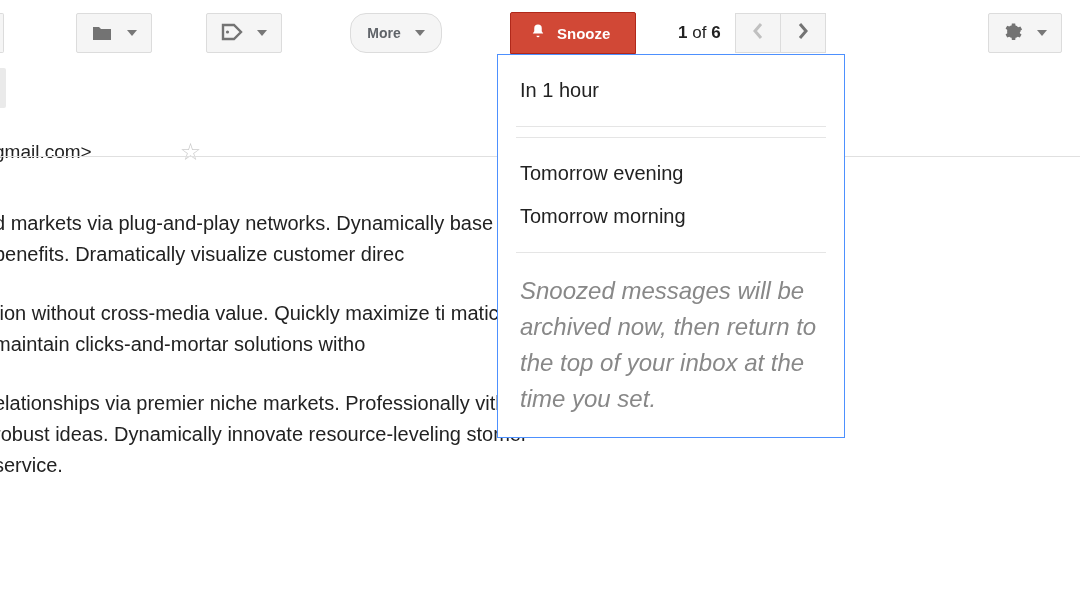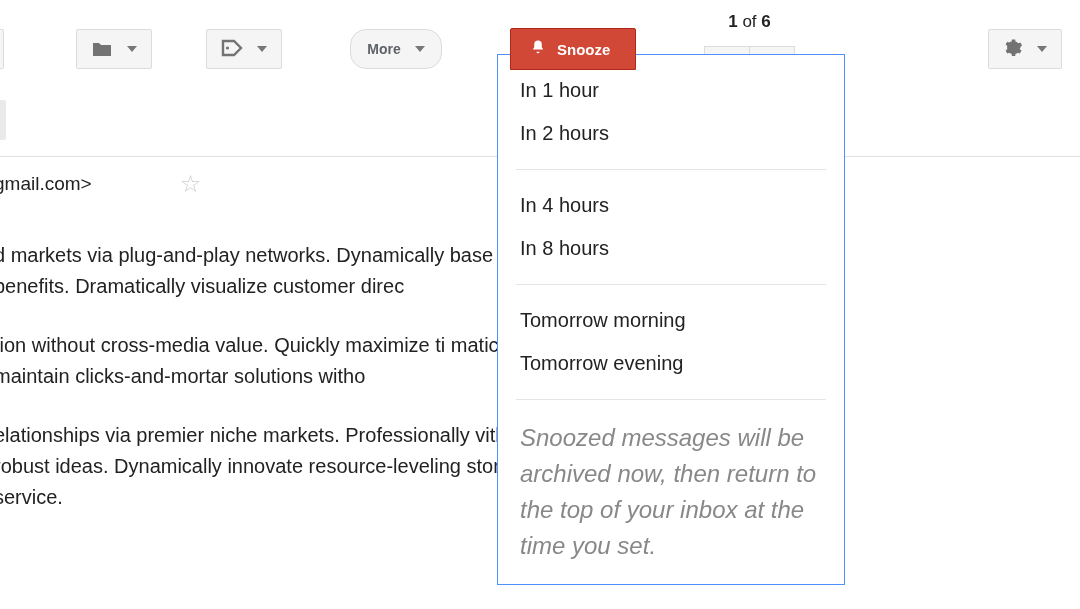--- a/index.html
+++ b/index.html
@@ -53,22 +53,21 @@
       cursor: pointer;
       padding: 0 18px;
       position: relative;
       z-index: 3;
     }
 
     .pager {
       display: flex;
       align-items: center;
       gap: 14px;
-      margin-left: 50px;
-      flex-direction: column;
+      margin-left: 24px;
     }
     .pager-text { font-size: 17px; color: #222; white-space: nowrap; }
     .pager-text .bold { font-weight: 700; }
     .nav-btns { display: flex; }
     .nav-btn {
       width: 46px; height: 40px;
       background: #f5f5f5;
       border: 1px solid #dcdcdc;
       display: inline-flex; align-items: center; justify-content: center;
       cursor: pointer;
@@ -253,27 +252,22 @@
 
 <div class="body-text content-shift">
   <p>d markets via plug-and-play networks. Dynamically base benefits. Dramatically visualize customer direc</p>
   <p>tion without cross-media value. Quickly maximize ti matically maintain clicks-and-mortar solutions witho</p>
   <p>elationships via premier niche markets. Professionally vith robust ideas. Dynamically innovate resource-leveling stomer service.</p>
 </div>
 
 <div class="snooze-menu">
   <div class="group">
     <div class="snooze-item">In 1 hour</div>
-    <div class="snooze-item">In 2 hours</div>
-  </div>
+  </div>
+  <div class="sep"></div>
   <div class="sep"></div>
   <div class="group">
-    <div class="snooze-item">In 4 hours</div>
-    <div class="snooze-item">In 8 hours</div>
-  </div>
-  <div class="sep"></div>
-  <div class="group">
+    <div class="snooze-item">Tomorrow evening</div>
     <div class="snooze-item">Tomorrow morning</div>
-    <div class="snooze-item">Tomorrow evening</div>
   </div>
   <div class="sep"></div>
   <div class="snooze-note">Snoozed messages will be archived now, then return to the top of your inbox at the time you set.</div>
 </div>
 
 </body></html>

